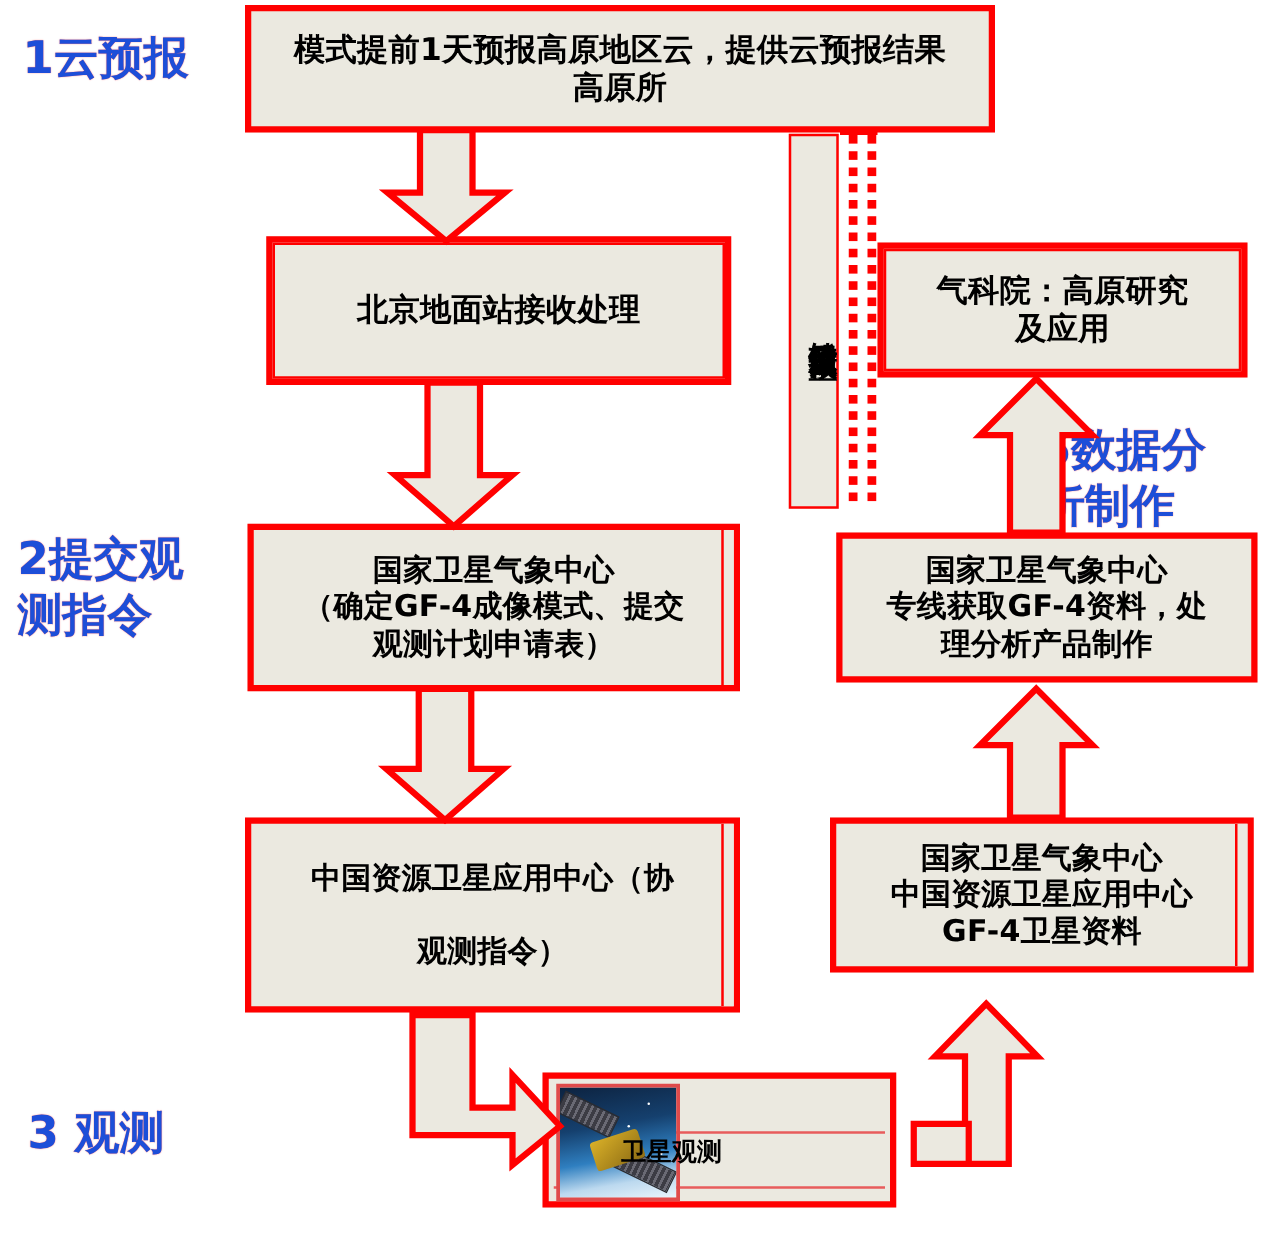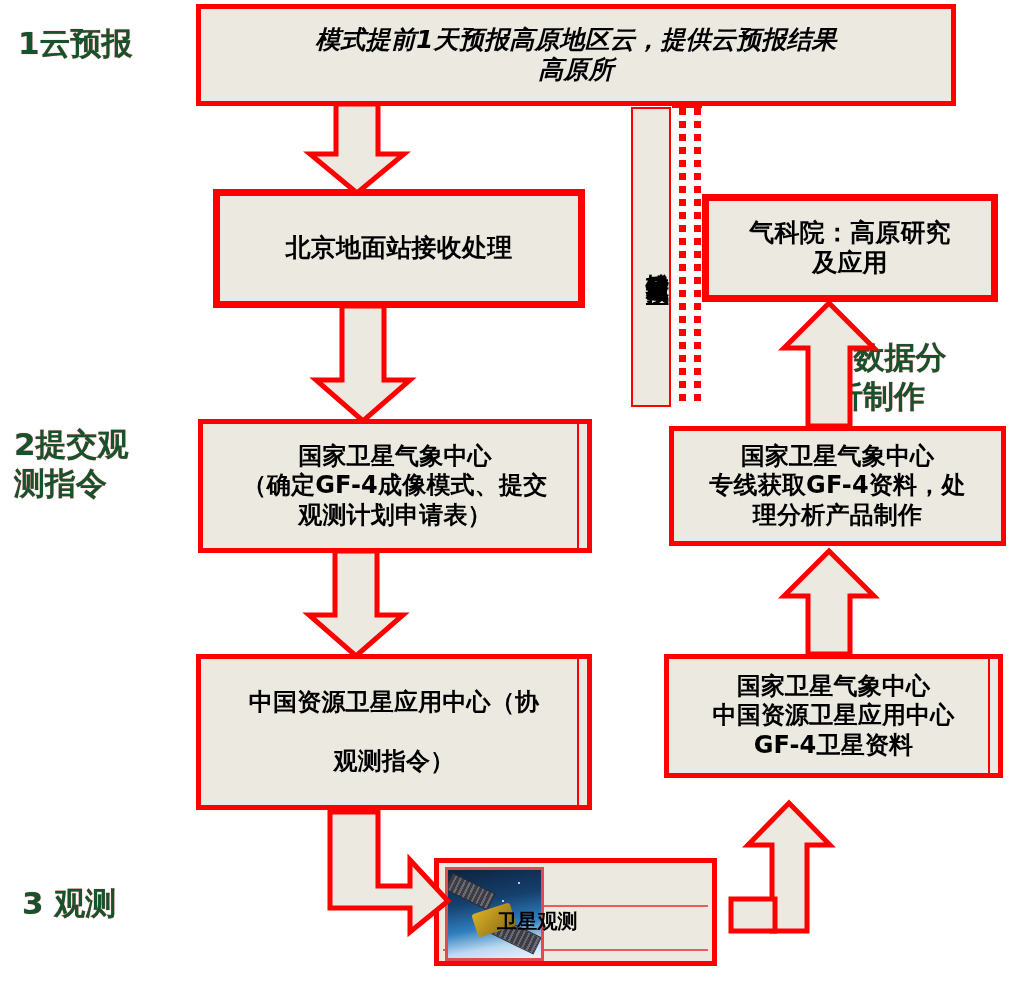--- a/index.html
+++ b/index.html
@@ -33,21 +33,21 @@
     display:flex;align-items:center;justify-content:center;
     padding:2px 6px;
   }
   
   .node.dbl .inner{border:2px solid #ff0000;}
   .node.rail::after{
     content:"";position:absolute;top:0;right:0;bottom:0;width:8px;
     border-left:2px solid #ff0000;background:#ebe9e0;
   }
 
-  #n-forecast{left:196px;top:4px;width:760px;height:102px;font-size:25px;font-style:italic;}
+  #n-forecast{left:196px;top:4px;width:600px;height:102px;font-size:25px;}
   #n-region{left:213px;top:189px;width:372px;height:119px;font-size:25px;}
   #n-nsmc-submit{left:198px;top:419px;width:394px;height:134px;font-size:24px;}
   #n-cresda{left:196px;top:654px;width:396px;height:156px;font-size:24px;}
   #n-satobs{left:434px;top:858px;width:283px;height:108px;}
   #n-cams{left:702px;top:194px;width:296px;height:108px;font-size:25px;}
   #n-nsmc-process{left:669px;top:426px;width:337px;height:120px;font-size:24px;}
   #n-ground{left:664px;top:654px;width:339px;height:124px;font-size:24px;}
 
   
   #n-feedback{
@@ -91,22 +91,22 @@
     position:absolute;left:58px;top:46px;
     font-size:20px;font-weight:bold;color:#000;white-space:nowrap;
   }
   .sat-rule{position:absolute;left:4px;right:4px;height:0;border-top:2px solid #e85c5c;}
   .sat-rule.r1{top:42px;}
   .sat-rule.r2{top:86px;}
   .sat-box2{position:absolute;left:56px;top:42px;width:2px;height:44px;background:#e85c5c;}
 
   
   .stage{
-    position:absolute;color:#14532d;font-weight:bold;
-    font-size:31px;line-height:1.25;white-space:pre;
+    position:absolute;color:#1d4ed8;font-weight:bold;
+    font-size:36px;line-height:1.25;white-space:pre;
     text-shadow:0 0 1px #ff5555;
   }
   #s1{left:18px;top:24px;}
   #s2{left:14px;top:425px;}
   #s3{left:22px;top:884px;}
   #s4{left:852px;top:793px;}
   #s5{left:832px;top:338px;}
 
   
   .arrow{position:absolute;}

